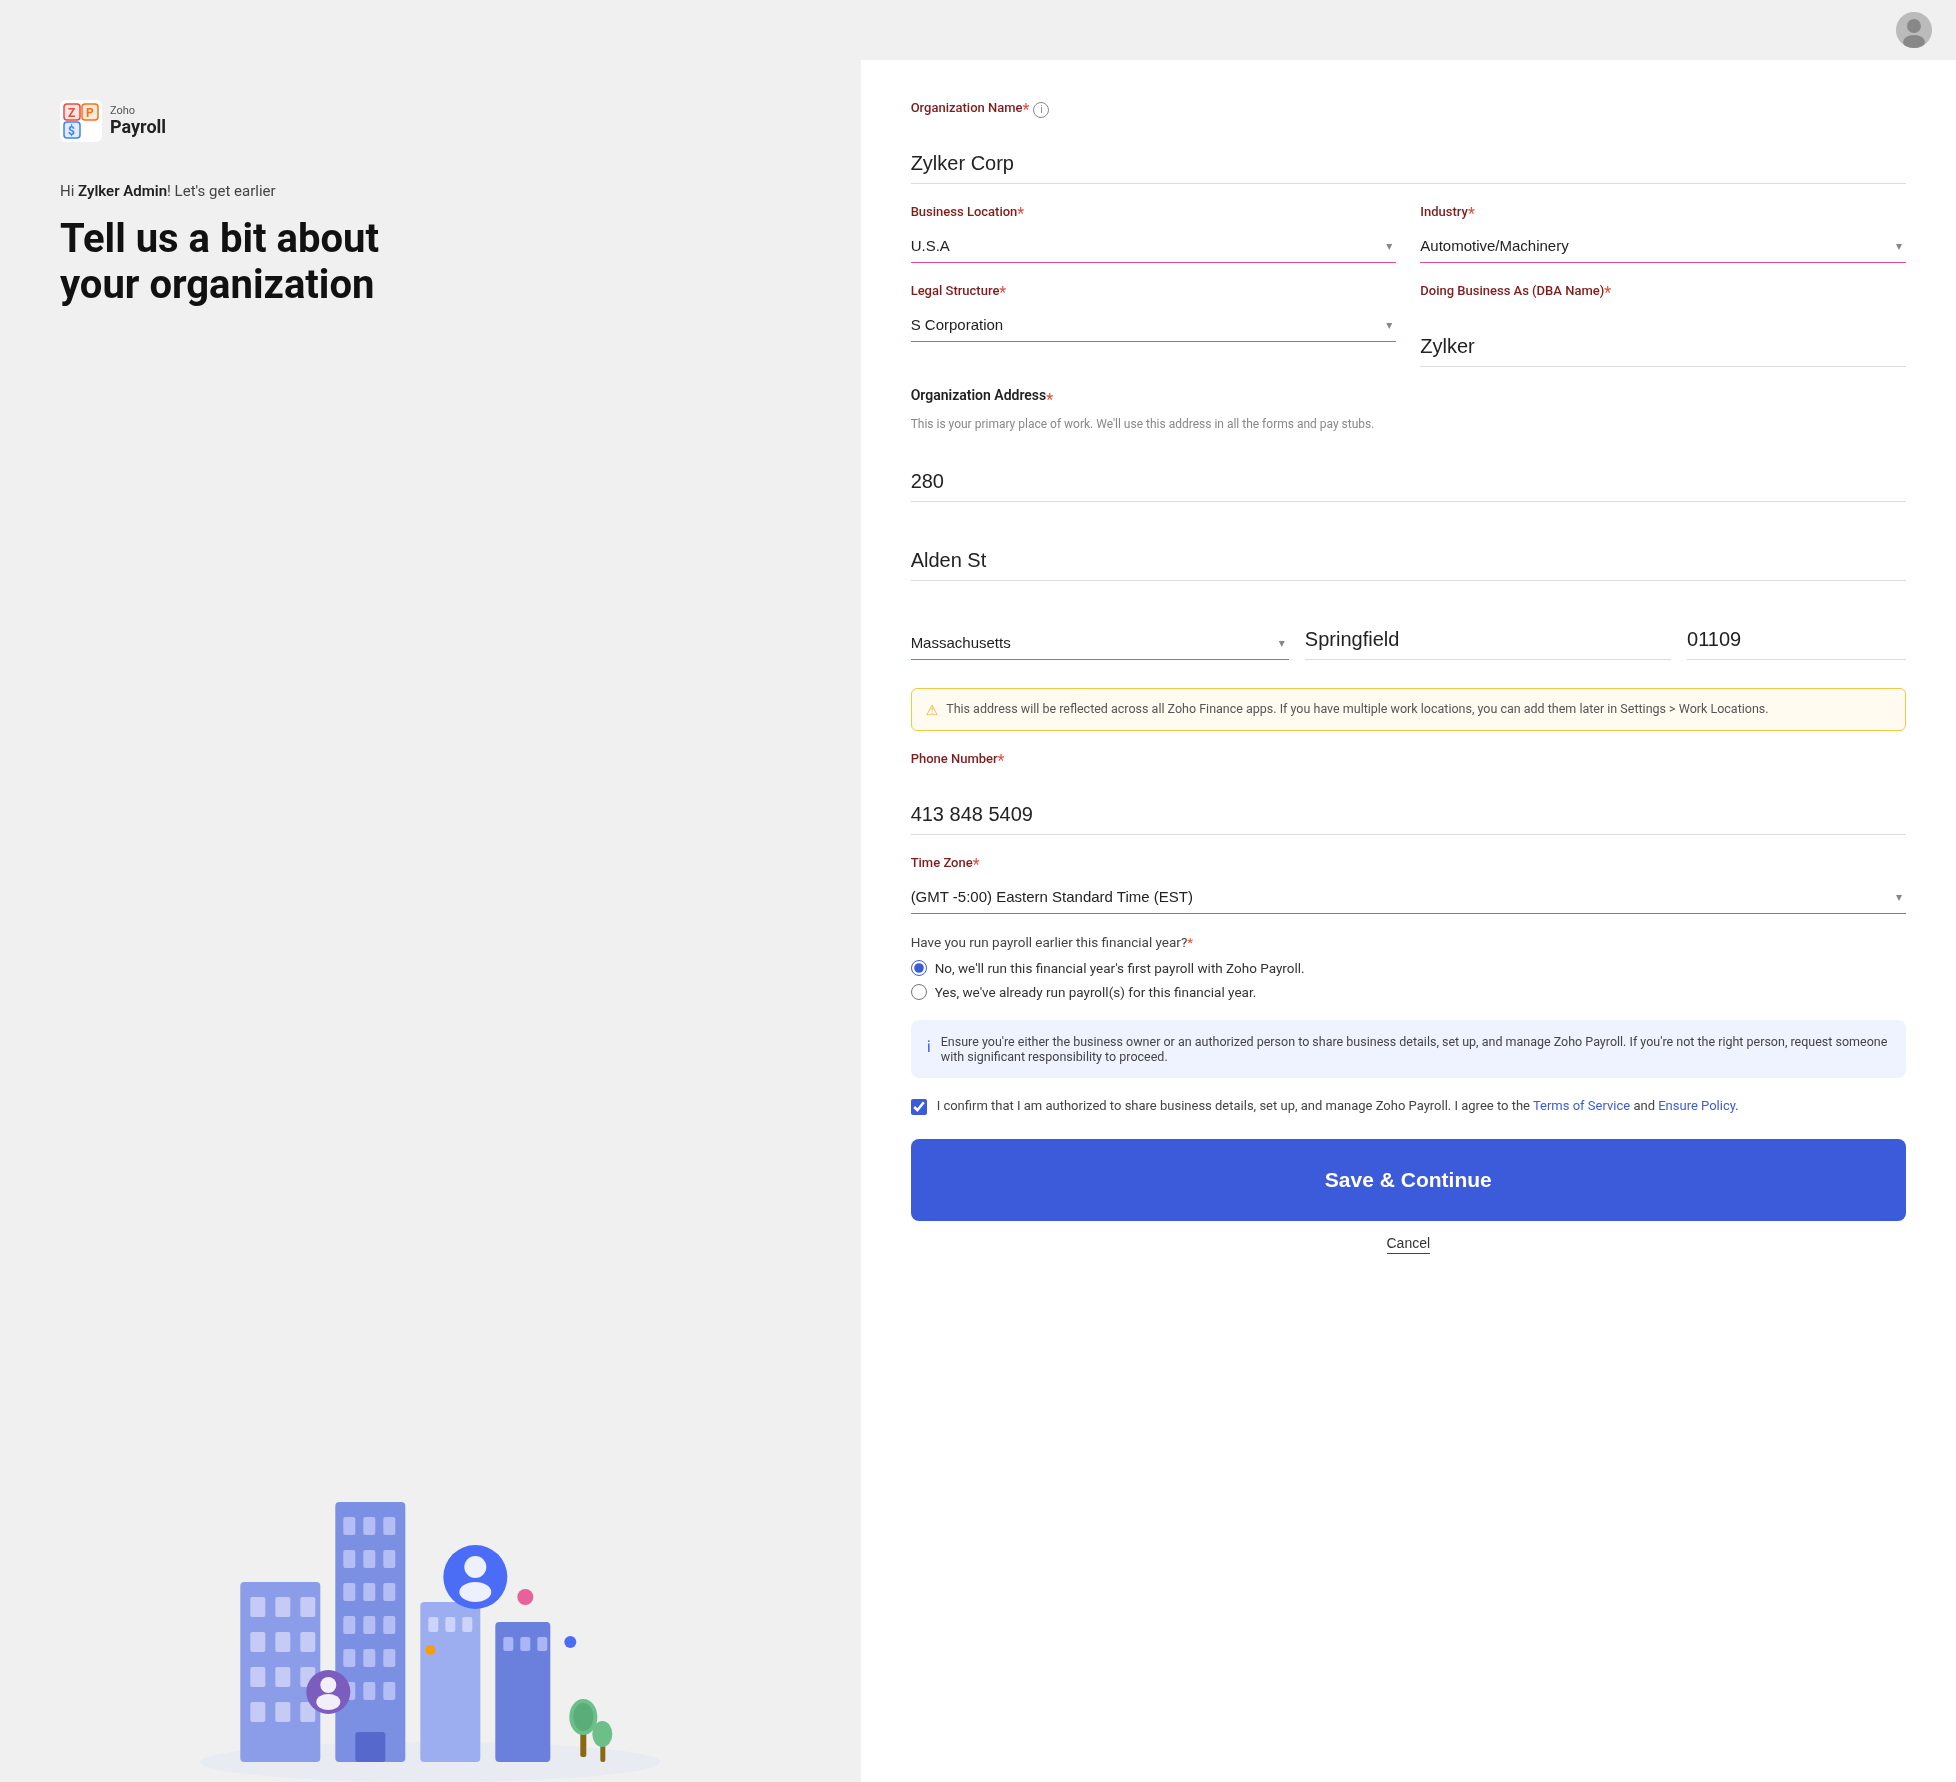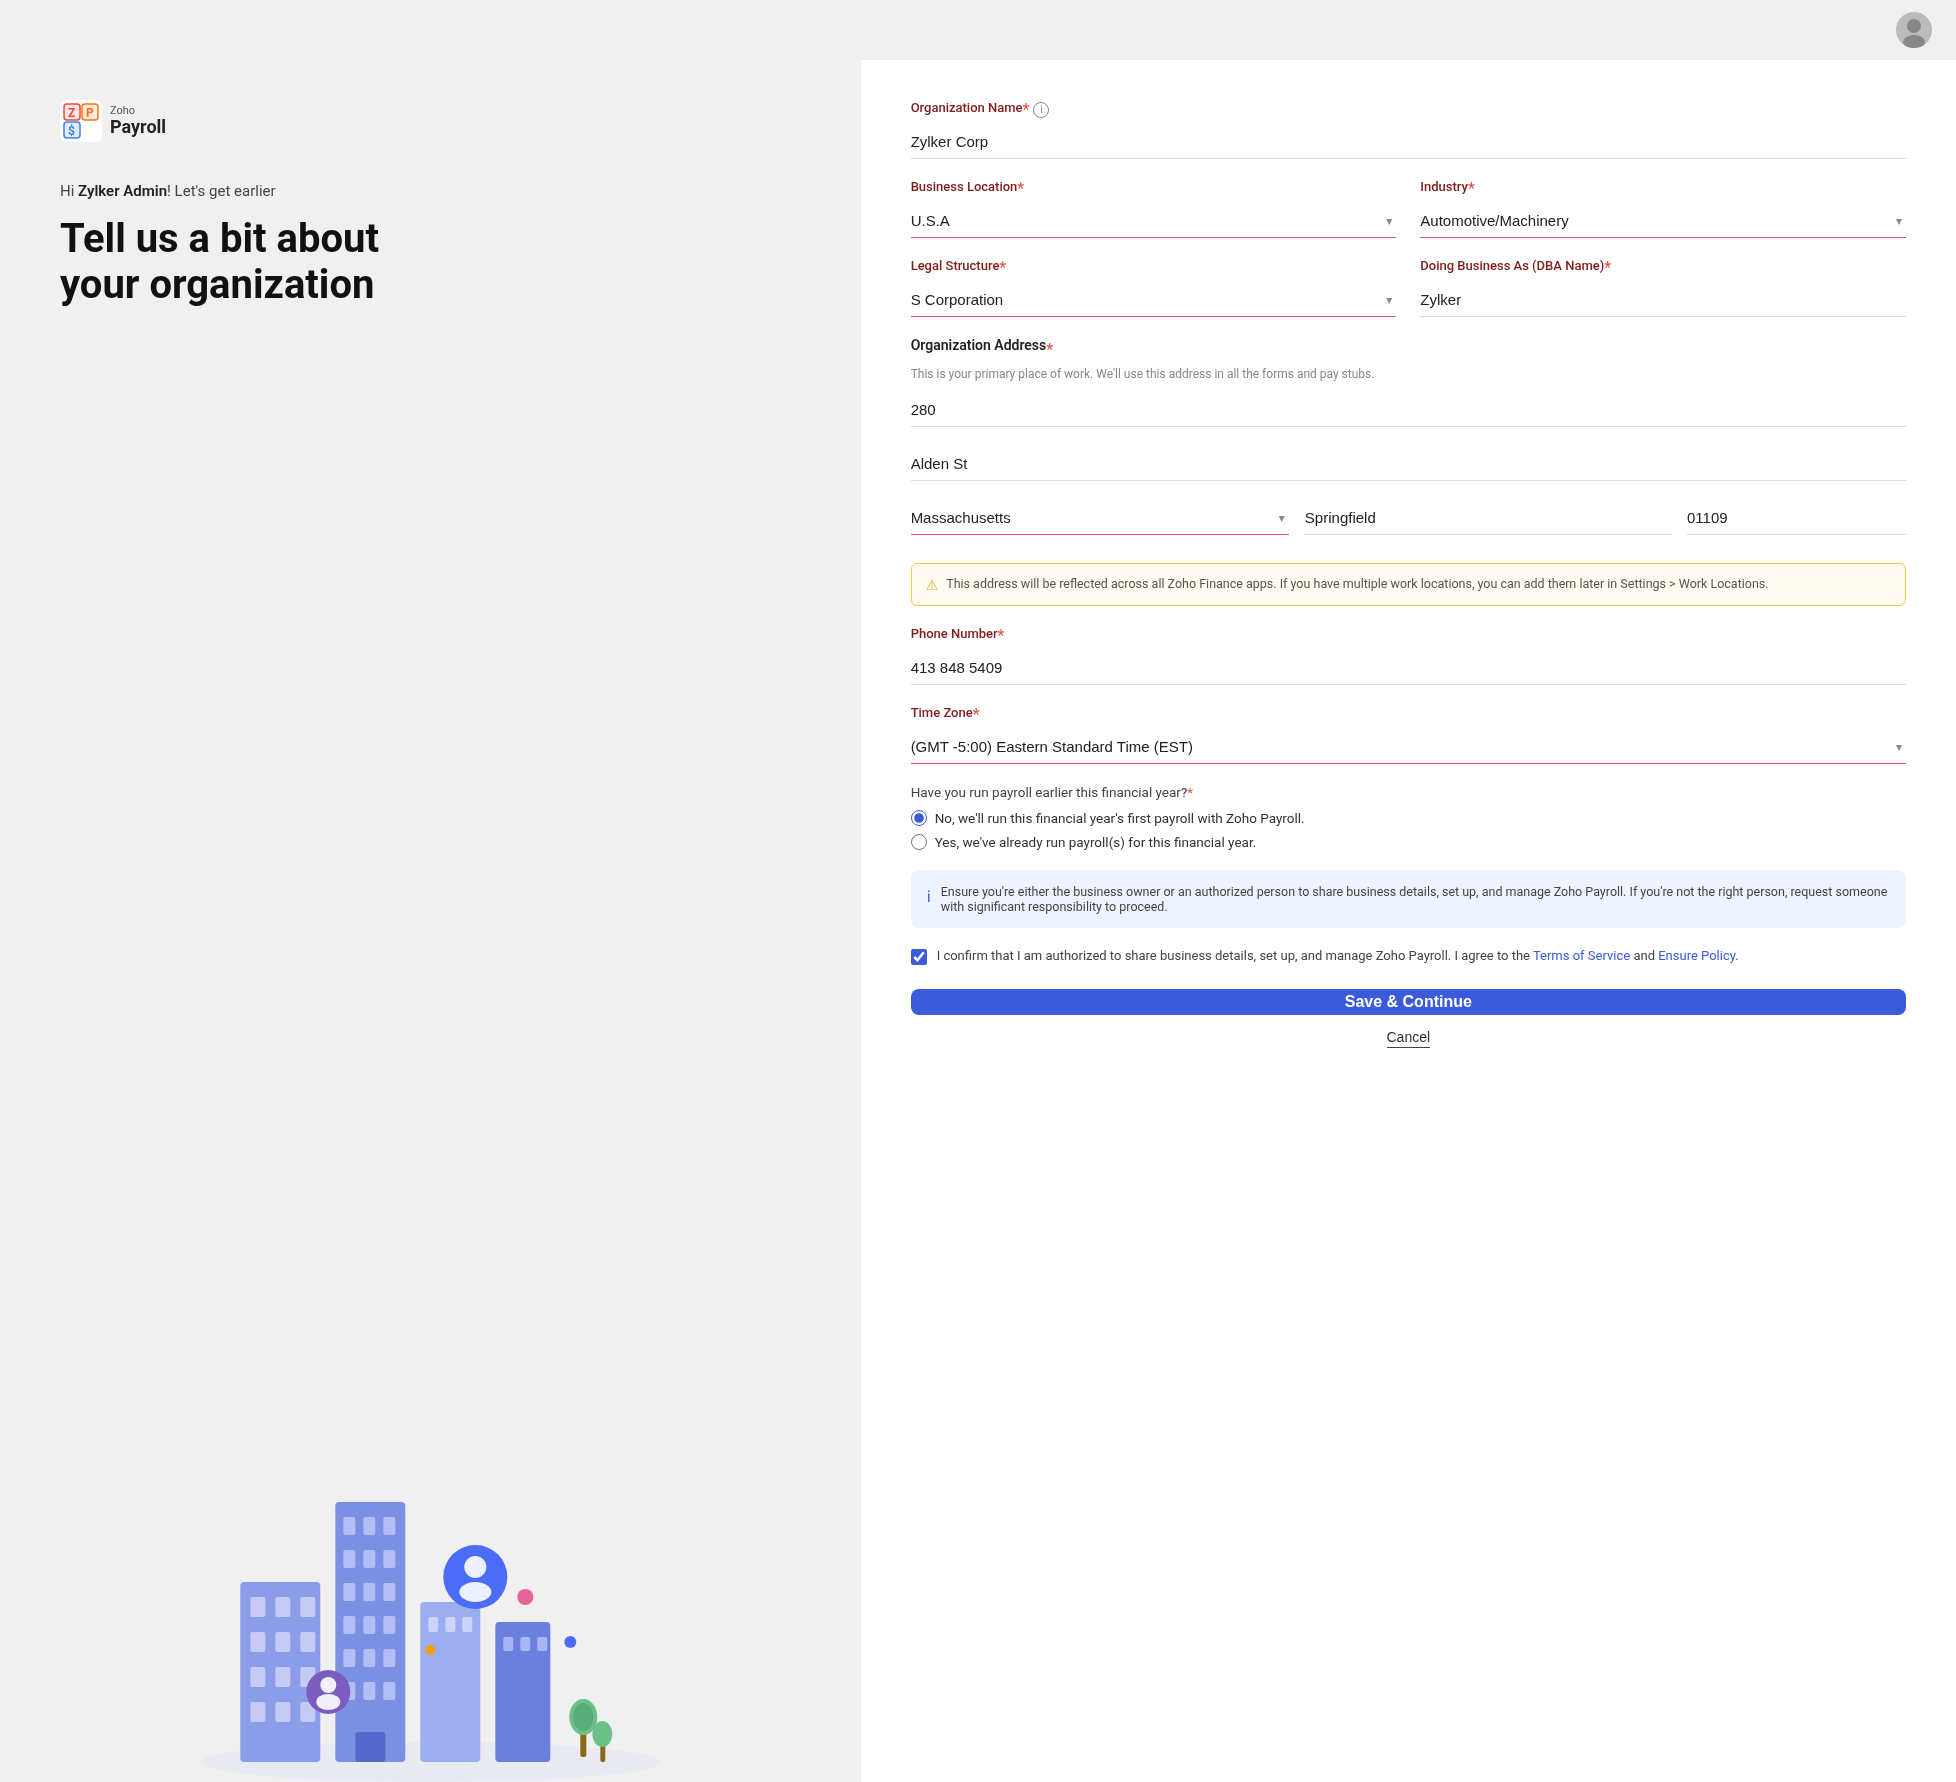--- a/index.html
+++ b/index.html
@@ -110,25 +110,26 @@
       color: #888;
       cursor: pointer;
       margin-left: 4px;
       vertical-align: middle;
     }
     .form-input {
       width: 100%;
       border: none;
       border-bottom: 1px solid #ddd;
       padding: 8px 0;
-      font-size: 15px;
+      font-size: 20px;
       color: #222;
       outline: none;
       background: transparent;
       margin-bottom: 20px;
+      margin-top: 19px;
     }
     .form-row {
       display: flex;
       gap: 24px;
       margin-bottom: 0;
     }
     .form-col {
       flex: 1;
     }
     .form-select-wrapper {
@@ -264,22 +265,22 @@
     .link-text {
       color: #3b5bdb;
       text-decoration: none;
     }
     .save-btn {
       width: 100%;
       background: #3b5bdb;
       color: #fff;
       border: none;
       border-radius: 8px;
-      padding: 4px;
-      font-size: 16px;
+      padding: 29px;
+      font-size: 21px;
       font-weight: 600;
       cursor: pointer;
       margin-bottom: 14px;
     }
     .cancel-btn {
       display: block;
       text-align: center;
       background: none;
       border: none;
       border-bottom: 1px solid #444;

